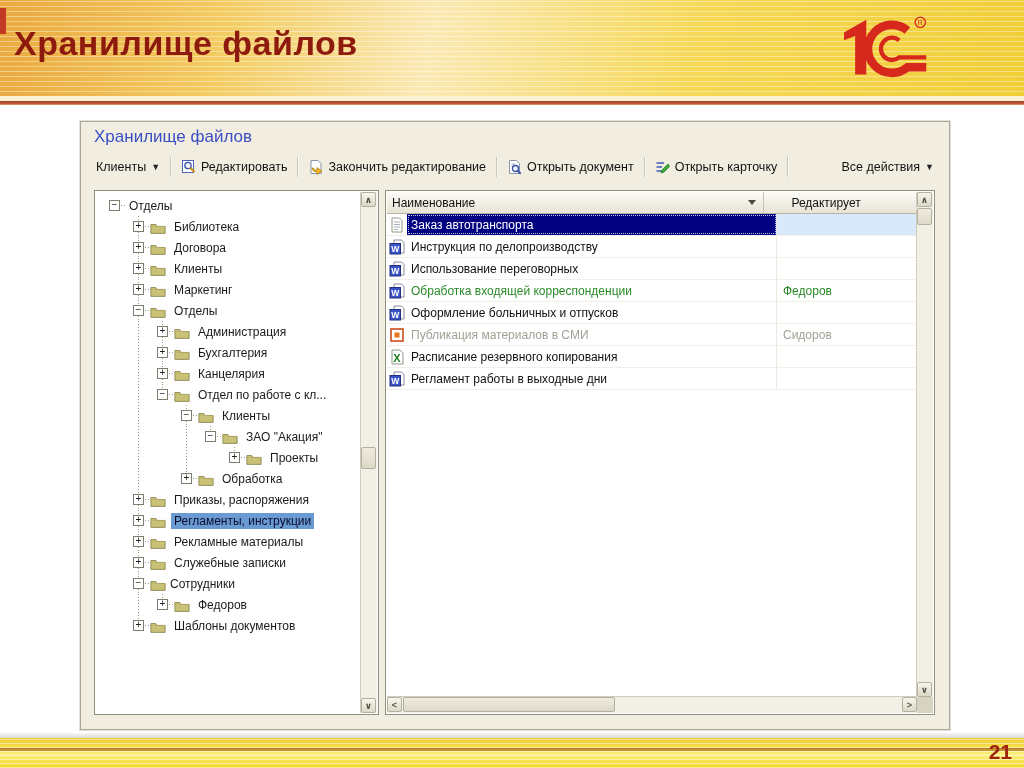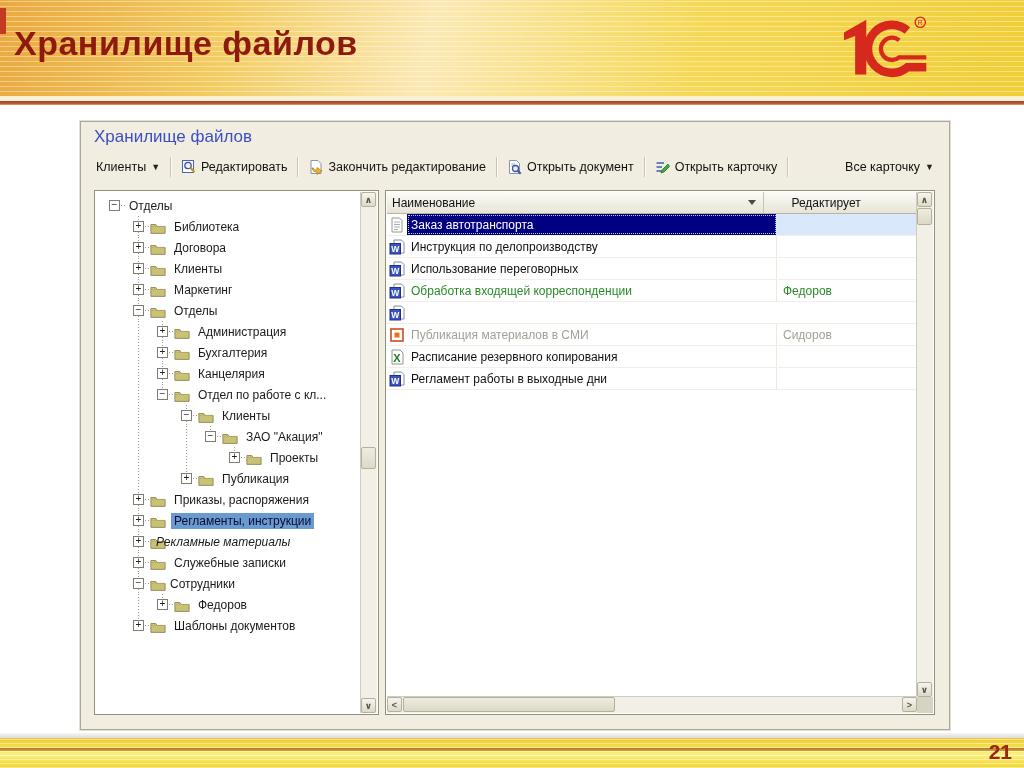--- a/index.html
+++ b/index.html
@@ -152,21 +152,21 @@
             <line x1="1.5" y1="4" x2="9" y2="4" stroke="#4a63b8" stroke-width="1.6"></line>
             <line x1="1.5" y1="8" x2="7" y2="8" stroke="#4a63b8" stroke-width="1.6"></line>
             <line x1="1.5" y1="12" x2="8" y2="12" stroke="#4a63b8" stroke-width="1.6"></line>
             <path d="M14.5 3.5 L8.5 9.5 L7.5 12.5 L10.5 11.5 L16 6 Z" transform="translate(-1.5,1.5)" fill="#3fae3f" stroke="#1d7a1d" stroke-width="0.8"></path>
           </svg>
         </span>
         <span>Открыть карточку</span>
       </button>
       <span class="tb-sep"></span>
       <button class="tb-btn last">
-        <span>Все карточку</span>
+        <span>Все действия</span>
         <span class="dd-arrow">▼</span>
       </button>
     </div>
 
   <div class="panel tree-panel">
     <div class="tree">
         <div class="tree-row">
           <span class="expander" style="left: 14px;">−</span>
           <span class="hguide" style="left: 26px; top: 10px; width: 5px;"></span>
           <span class="tree-label" style="left: 31px;">Отделы</span>
@@ -337,21 +337,21 @@
           <span class="vguide" style="left: 43px; top: 0px; height: 21px;"></span>
           <span class="vguide" style="left: 91px; top: 0px; height: 11px;"></span>
           <span class="expander" style="left: 86px;">+</span>
           <span class="hguide" style="left: 98px; top: 10px; width: 5px;"></span>
           <span class="icon tree-folder" style="left: 103px;">
             <svg width="18" height="13" viewBox="0 0 18 13">
               <path d="M1 2 h5.5 l1.6 2.2 H17 V12 H1 Z" fill="#c9c176" stroke="#8d8752"></path>
               <path d="M1 4.2 H17" stroke="#b8b066" stroke-width="0.8"></path>
             </svg>
           </span>
-          <span class="tree-label" style="left: 124px;">Публикация</span>
+          <span class="tree-label" style="left: 124px;">Обработка</span>
         </div>
         <div class="tree-row">
           <span class="vguide" style="left: 43px; top: 0px; height: 11px;"></span>
           <span class="vguide" style="left: 43px; top: 10px; height: 11px;"></span>
           <span class="expander" style="left: 38px;">+</span>
           <span class="hguide" style="left: 50px; top: 10px; width: 5px;"></span>
           <span class="icon tree-folder" style="left: 55px;">
             <svg width="18" height="13" viewBox="0 0 18 13">
               <path d="M1 2 h5.5 l1.6 2.2 H17 V12 H1 Z" fill="#c9c176" stroke="#8d8752"></path>
               <path d="M1 4.2 H17" stroke="#b8b066" stroke-width="0.8"></path>
@@ -376,21 +376,21 @@
           <span class="vguide" style="left: 43px; top: 0px; height: 11px;"></span>
           <span class="vguide" style="left: 43px; top: 10px; height: 11px;"></span>
           <span class="expander" style="left: 38px;">+</span>
           <span class="hguide" style="left: 50px; top: 10px; width: 5px;"></span>
           <span class="icon tree-folder" style="left: 55px;">
             <svg width="18" height="13" viewBox="0 0 18 13">
               <path d="M1 2 h5.5 l1.6 2.2 H17 V12 H1 Z" fill="#c9c176" stroke="#8d8752"></path>
               <path d="M1 4.2 H17" stroke="#b8b066" stroke-width="0.8"></path>
             </svg>
           </span>
-          <span class="tree-label" style="left: 58px; font-style: italic;">Рекламные материалы</span>
+          <span class="tree-label" style="left: 76px;">Рекламные материалы</span>
         </div>
         <div class="tree-row">
           <span class="vguide" style="left: 43px; top: 0px; height: 11px;"></span>
           <span class="vguide" style="left: 43px; top: 10px; height: 11px;"></span>
           <span class="expander" style="left: 38px;">+</span>
           <span class="hguide" style="left: 50px; top: 10px; width: 5px;"></span>
           <span class="icon tree-folder" style="left: 55px;">
             <svg width="18" height="13" viewBox="0 0 18 13">
               <path d="M1 2 h5.5 l1.6 2.2 H17 V12 H1 Z" fill="#c9c176" stroke="#8d8752"></path>
               <path d="M1 4.2 H17" stroke="#b8b066" stroke-width="0.8"></path>
@@ -512,20 +512,21 @@
         <div class="t-row">
           <div class="t-icon">
             <span class="icon">
               <svg width="16" height="16" viewBox="0 0 16 16">
                 <path d="M5 1 h7.5 l2.5 2.5 V14 H5 Z" fill="#fff" stroke="#8a8a9a"></path>
                 <rect x="1" y="4.5" width="10.5" height="10.5" fill="#3a53c5" stroke="#20307e"></rect>
                 <text x="6.3" y="12.8" font-size="8.5" font-weight="bold" text-anchor="middle" fill="#fff" font-family="Liberation Sans, sans-serif">W</text>
               </svg>
             </span>
           </div>
+          <div class="t-name">Оформление больничных и отпусков</div>
           <div class="t-editor"></div>
         </div>
         <div class="t-row locked">
           <div class="t-icon">
             <span class="icon">
               <svg width="16" height="16" viewBox="0 0 16 16">
                 <rect x="2" y="2" width="12" height="12" fill="#fff" stroke="#cc4d1d" stroke-width="1.6"></rect>
                 <rect x="5.5" y="5.5" width="5" height="5" fill="#e8731e"></rect>
               </svg>
             </span>

